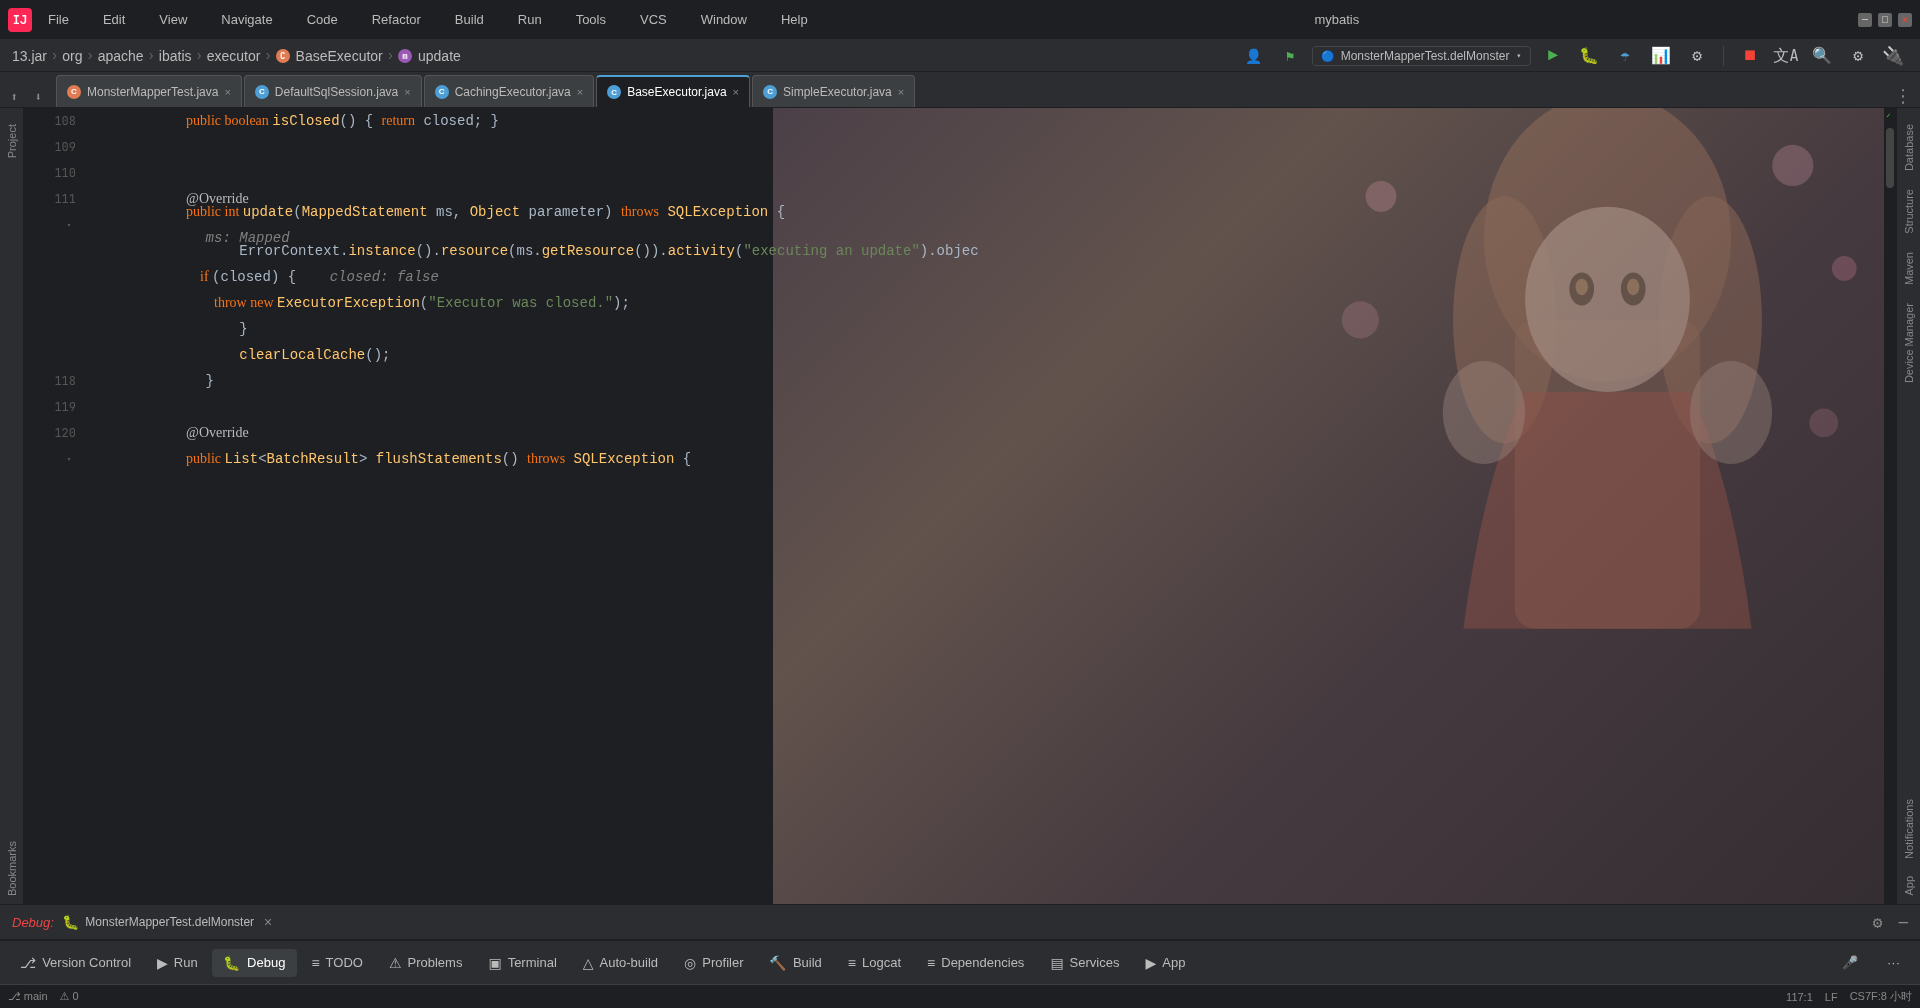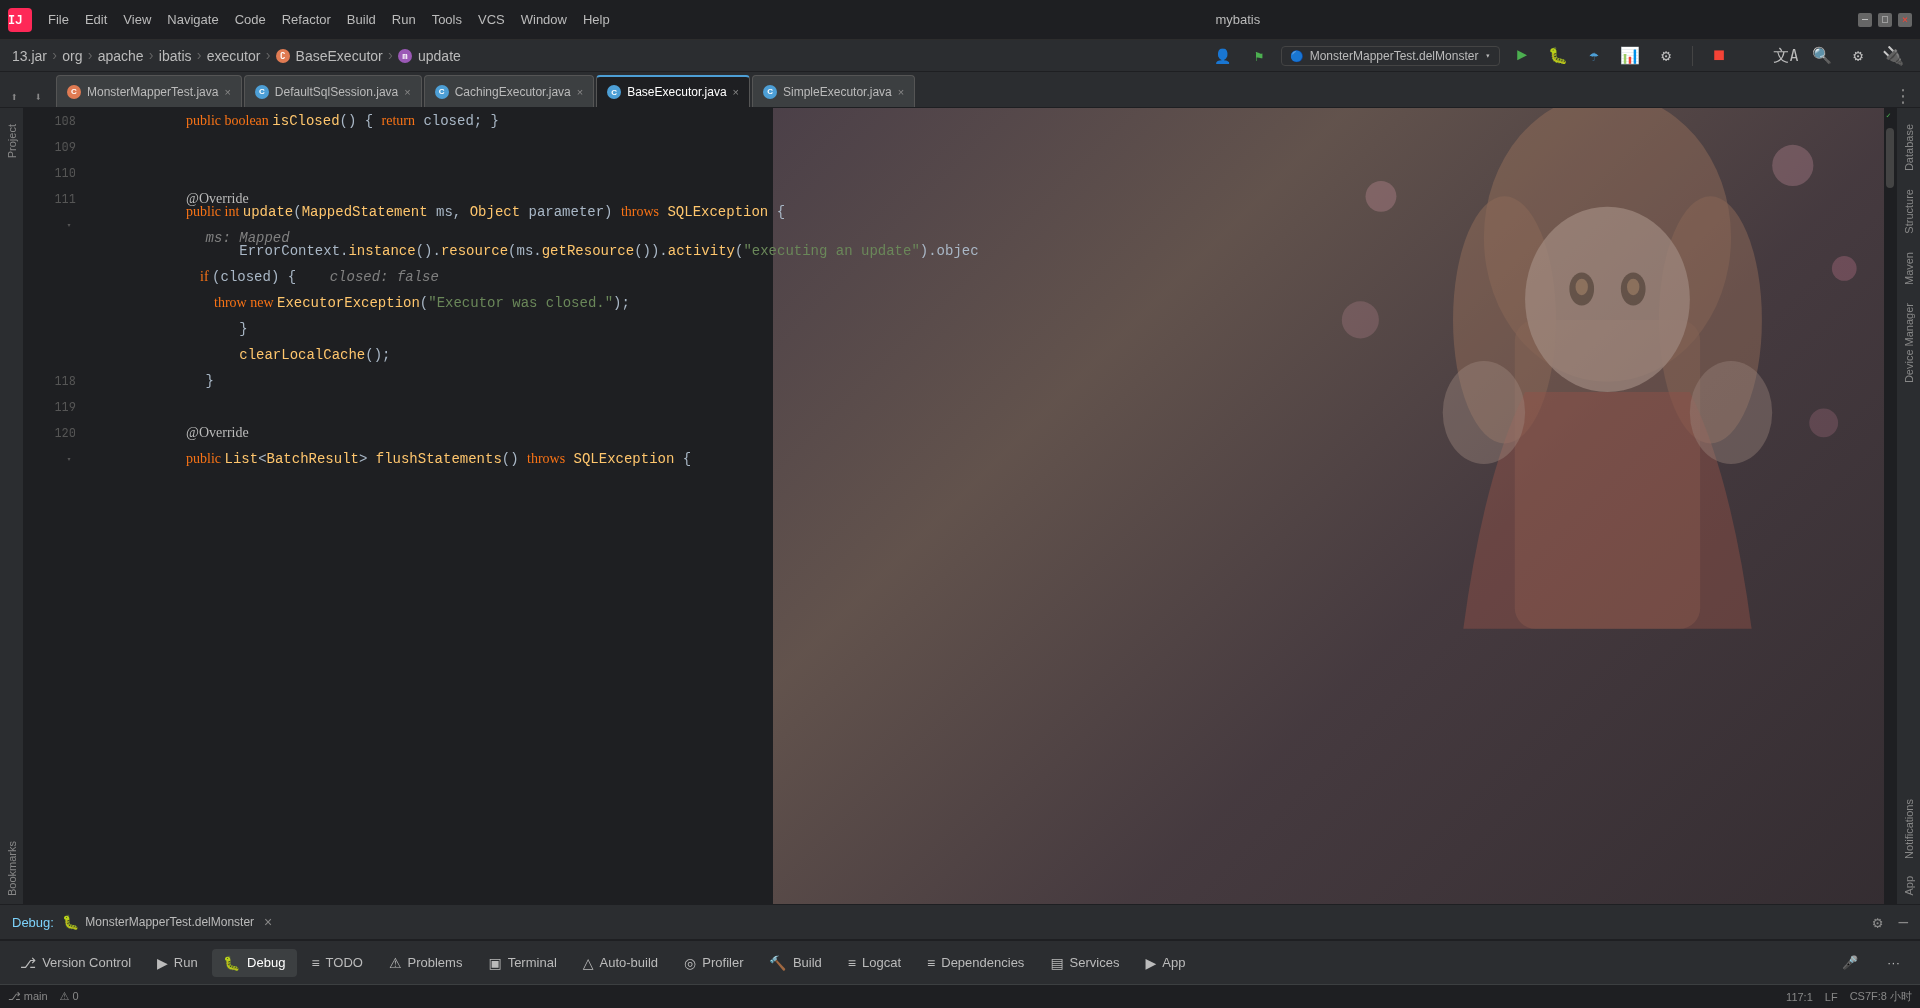--- a/index.html
+++ b/index.html
@@ -24,29 +24,29 @@
       position: relative;
       z-index: 10;
     }
     .title-bar-logo {
       width: 24px;
       height: 24px;
       background: #fe2857;
       border-radius: 4px;
       display: flex;
       align-items: center;
-      justify-content: flex-start;
+      justify-content: center;
       font-size: 14px;
       color: white;
       font-weight: bold;
       flex-shrink: 0;
     }
     .title-bar-menu {
       display: flex;
-      gap: 0;
+      gap: 18px;
       align-items: flex-end;
     }
     .menu-item {
       padding: 4px 8px;
       color: #bbb;
       font-size: 13px;
       font-family: sans-serif;
       cursor: pointer;
       border-radius: 3px;
     }
@@ -344,23 +344,24 @@
       height: 36px;
       background: #2b2d30;
       display: flex;
       align-items: center;
       padding: 0 12px;
       gap: 8px;
       border-top: 1px solid #1e1f22;
       border-bottom: 1px solid #1e1f22;
     }
     .debug-label {
-      color: #7dd3fc;
+      color: #ef4444;
       font-size: 13px;
       font-family: sans-serif;
+      font-style: italic;
     }
     .debug-config {
       display: flex;
       align-items: center;
       gap: 6px;
       color: #bbb;
       font-size: 12px;
       font-family: sans-serif;
     }
     .debug-icon { color: #f5c518; font-size: 14px; }
@@ -499,21 +500,21 @@
       <span class="run-config-text">MonsterMapperTest.delMonster</span>
       <span style="color:#bbb; font-size:11px;">▾</span>
     </div>
     <div class="toolbar-btn toolbar-run">▶</div>
     <div class="toolbar-btn" style="color:#f5c518;">🐛</div>
     <div class="toolbar-btn" style="color:#4d9fd6;">☂</div>
     <div class="toolbar-btn" style="color:#bbb;">📊</div>
     <div class="toolbar-btn" style="color:#bbb;">⚙</div>
     <div class="toolbar-sep"></div>
     <div class="toolbar-btn" style="color:#f44336;">■</div>
-    <div class="toolbar-btn" style="color:#bbb;margin-left:31px;">文A</div>
+    <div class="toolbar-btn" style="color:#bbb;">文A</div>
     <div class="toolbar-btn" style="color:#bbb;">🔍</div>
     <div class="toolbar-btn" style="color:#bbb;">⚙</div>
     <div class="toolbar-btn" style="color:#bbb; font-size:18px;">🔌</div>
   </div>
 </div>
 
 <div class="tab-bar">
 
   <div style="display:flex; align-items:center; margin-right:8px; gap:4px;">
     <div class="toolbar-btn" style="font-size:12px; width:20px; height:20px; color:#888;">⬆</div>

